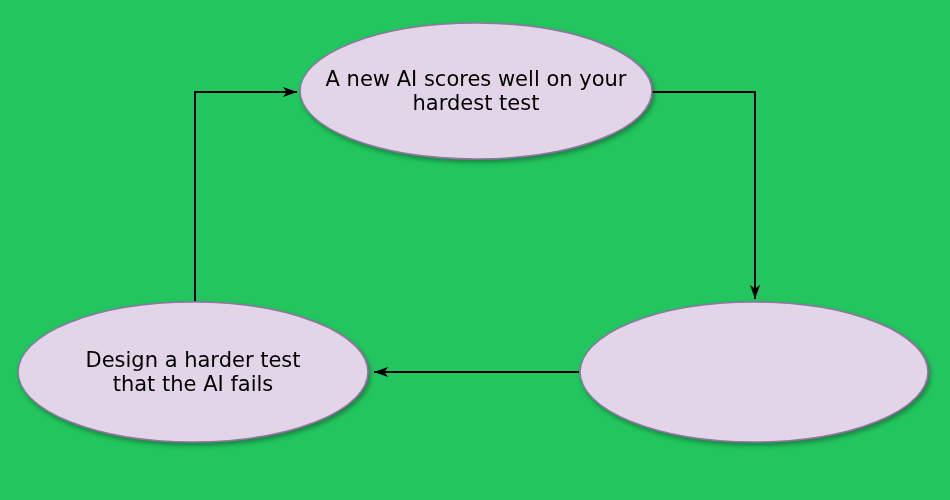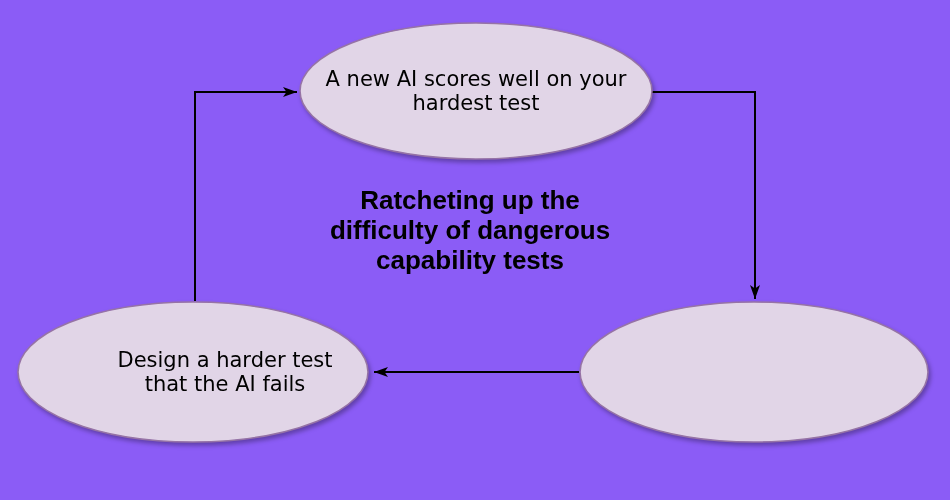--- a/index.html
+++ b/index.html
@@ -1,20 +1,20 @@
 <!DOCTYPE html>
 <html><head>
 <meta charset="utf-8">
 <style>
   html, body { margin: 0; padding: 0; background: #ffffff; }
   #canvas {
     position: relative;
     width: 950px;
     height: 500px;
-    background: #8b5cf6;
+    background: #22c55e;
     overflow: hidden;
     font-family: "DejaVu Sans", sans-serif;
   }
   #diagram-svg { position: absolute; left: 0; top: 0; }
   .node-ellipse {
     filter: drop-shadow(2px 3px 2px rgba(0,0,0,0.30));
   }
   .node-label {
     position: absolute;
     display: flex;
@@ -32,21 +32,21 @@
     align-items: center;
     justify-content: center;
     text-align: center;
     color: #000000;
     font-family: "Liberation Sans", sans-serif;
     font-weight: bold;
     font-size: 26px;
     line-height: 30px;
   }
   .label-top    { left: 311px; top: 41px;  width: 330px; height: 100px; }
-  .label-bleft  { left: 78px;  top: 322px; width: 230px; height: 100px; margin-left: 32px; }
+  .label-bleft  { left: 78px;  top: 322px; width: 230px; height: 100px; }
   .label-bright { left: 579px; top: 322px; width: 350px; height: 100px; }
   .title-box    { left: 320px; top: 184px; width: 300px; height: 92px; }
 </style>
 </head>
 <body>
 
 <div id="canvas">
 
   <svg id="diagram-svg" width="950" height="500" viewBox="0 0 950 500">
     <defs>
@@ -62,15 +62,14 @@
     <ellipse class="node-ellipse" cx="476" cy="91" rx="176" ry="68" stroke-width="1.6" fill="#e1d5e7" stroke="#9673a6"></ellipse>
     <ellipse class="node-ellipse" cx="193" cy="372" rx="175" ry="70" stroke-width="1.6" fill="#e1d5e7" stroke="#9673a6"></ellipse>
     <ellipse class="node-ellipse" cx="754" cy="372" rx="174" ry="70" stroke-width="1.6" fill="#e1d5e7" stroke="#9673a6"></ellipse>
   </svg>
 
   <div class="node-label label-top">A new AI scores well on your hardest test</div>
 
 
   <div class="node-label label-bleft">Design a harder test that the AI fails</div>
 
-  <div class="diagram-title title-box">Ratcheting up the difficulty of dangerous capability tests</div>
 
 </div>
 
 </body></html>

